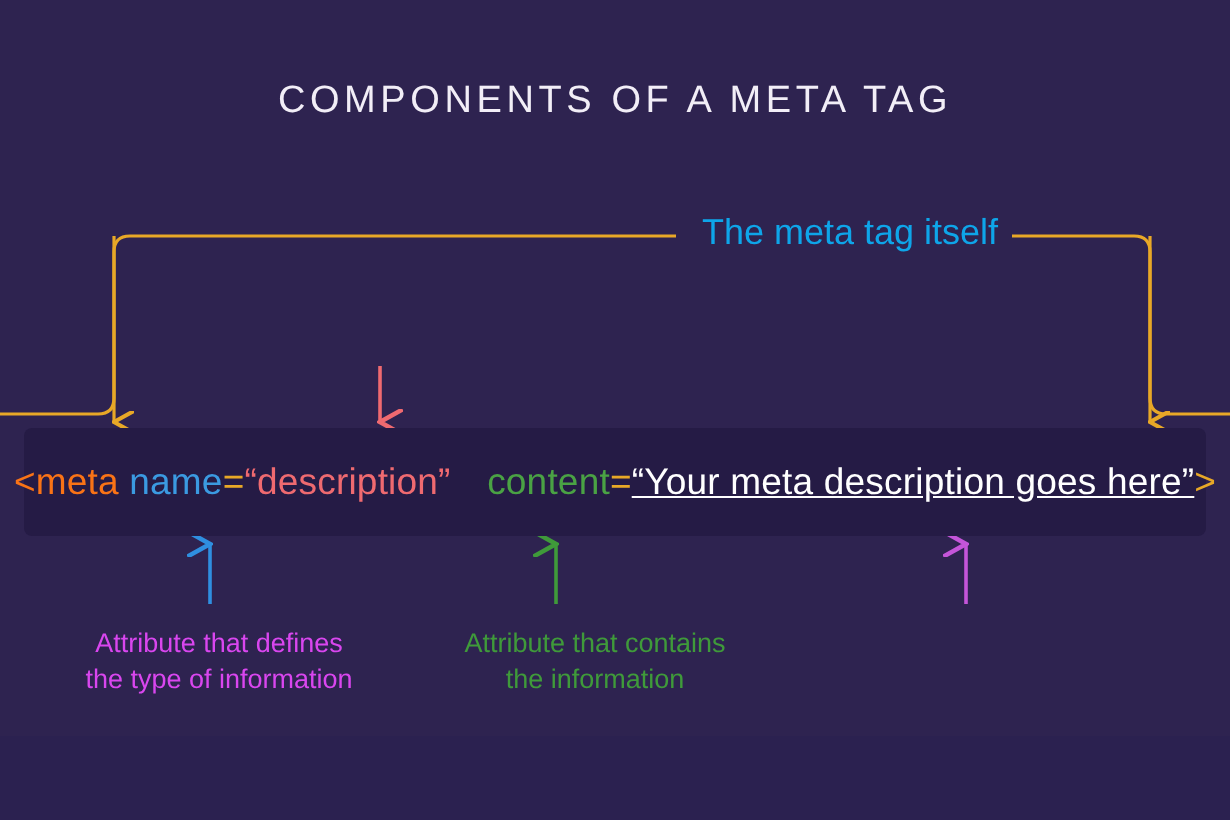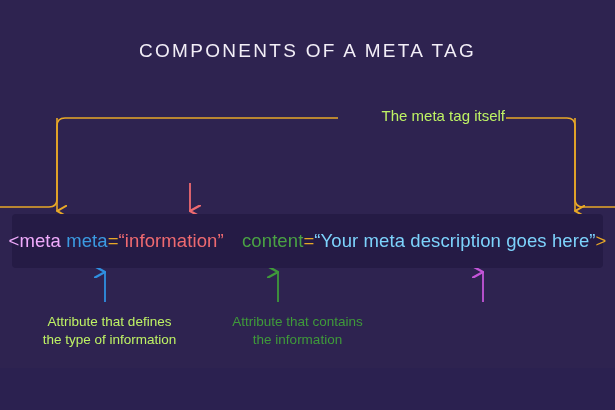--- a/index.html
+++ b/index.html
@@ -42,52 +42,52 @@
     display: flex;
     align-items: center;
     justify-content: center;
   }
   #code-line {
     font-family: "Liberation Sans", sans-serif;
     font-size: 18.5px;
     white-space: nowrap;
     letter-spacing: 0.1px;
   }
-  .tok-tag     { color: #f0abfc; }
+  .tok-tag     { color: #f97316; }
   .tok-punct   { color: #e8a827; }
   .tok-attr-b  { color: #3b9ae1; }
   .tok-val-r   { color: #ef6a70; }
   .tok-attr-g  { color: #4aa244; margin-left: 13px; }
-  .tok-val-m   { color: #7dd3fc; }
+  .tok-val-m   { color: #ffffff; text-decoration: underline; }
 
   
   .label {
     position: absolute;
     text-align: center;
     font-size: 13.5px;
     line-height: 18px;
     white-space: pre-line;
   }
   #lbl-meta-itself {
     left: 345px; top: 108px;
     width: 160px;
-    color: #bef264;
-    font-size: 15px;
+    color: #0ea5e9;
+    font-size: 18px;
     line-height: 16px;
-    text-align: right;
+    text-align: center;
   }
   #lbl-value-defines {
     left: 108px; top: 132px;
     width: 185px;
     color: #ef6a70;
   }
   #lbl-attr-defines {
     left: 12px; top: 313px;
     width: 195px;
-    color: #bef264;
+    color: #d946ef;
   }
   #lbl-attr-contains {
     left: 200px; top: 313px;
     width: 195px;
     color: #3f9a3a;
   }
   #lbl-info-for {
     left: 395px; top: 313px;
     width: 200px;
     color: #c455d9;
@@ -142,21 +142,21 @@
 
     <line x1="105" y1="302" x2="105" y2="272" stroke="#2f8fe0" stroke-width="1.8" marker-end="url(#ah-blue)"></line>
 
     <line x1="278" y1="302" x2="278" y2="272" stroke="#3f9a3a" stroke-width="1.8" marker-end="url(#ah-green)"></line>
 
     <line x1="483" y1="302" x2="483" y2="272" stroke="#c455d9" stroke-width="1.8" marker-end="url(#ah-magenta)"></line>
   </svg>
 
   <div id="code-bar">
     <div id="code-line">
-      <span class="tok-tag">&lt;meta </span><span class="tok-attr-b">meta</span><span class="tok-punct">=</span><span class="tok-val-r">“information”</span><span class="tok-punct"> </span><span class="tok-attr-g">content</span><span class="tok-punct">=</span><span class="tok-val-m">“Your meta description goes here”</span><span class="tok-punct">&gt;</span>
+      <span class="tok-tag">&lt;meta </span><span class="tok-attr-b">name</span><span class="tok-punct">=</span><span class="tok-val-r">“description”</span><span class="tok-punct"> </span><span class="tok-attr-g">content</span><span class="tok-punct">=</span><span class="tok-val-m">“Your meta description goes here”</span><span class="tok-punct">&gt;</span>
     </div>
   </div>
 
   <div class="label" id="lbl-meta-itself">The meta tag itself</div>
 
 
   <div class="label" id="lbl-attr-defines">Attribute that defines
 the type of information</div>
 
   <div class="label" id="lbl-attr-contains">Attribute that contains

